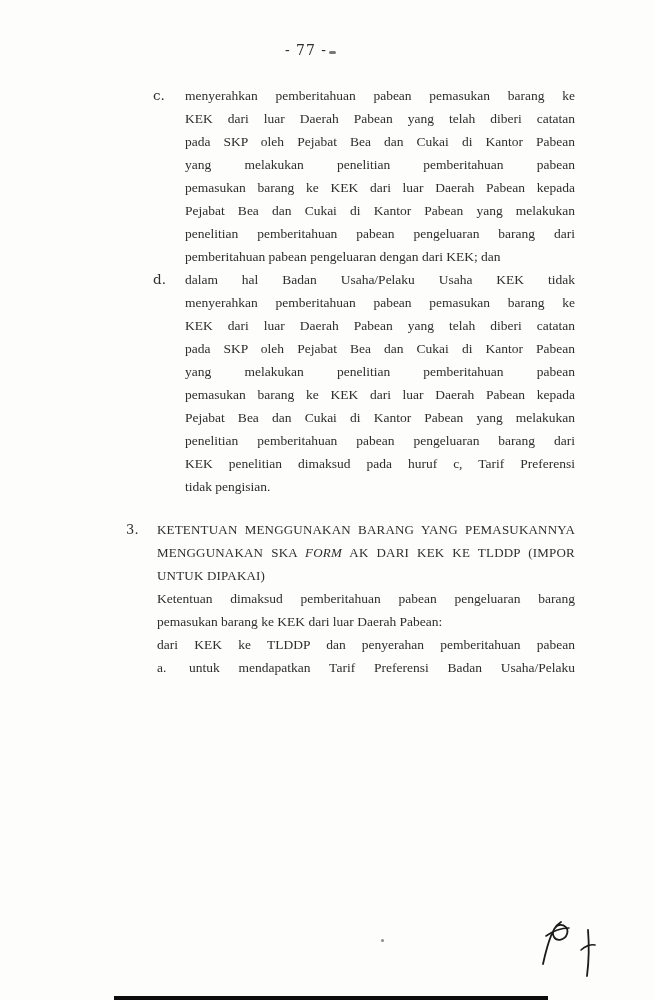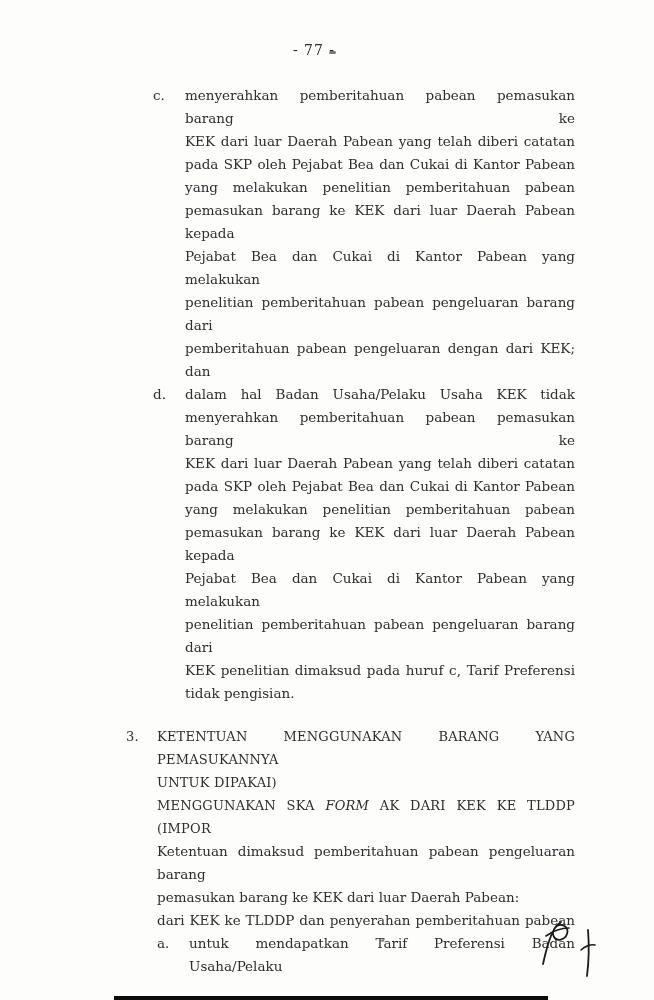--- a/index.html
+++ b/index.html
@@ -5,27 +5,27 @@
   html,body{margin:0;padding:0;background:#e8e8e8;}
   .sheet{
     position:relative;
     width:654px;height:1000px;
     background:#fdfdfc;
     overflow:hidden;
     font-family:"DejaVu Serif", serif;
     color:#2e2e2e;
   }
   .pageno{
-    position:absolute;top:42px;left:12px;width:604px;
+    position:absolute;top:42px;left:4px;width:604px;
     text-align:center;font-size:14px;letter-spacing:1px;
   }
   .doc{position:absolute;top:84px;left:0;width:654px;font-size:13.5px;line-height:23px;}
   .block{display:flex;align-items:flex-start;}
   .marker{flex:0 0 auto;}
-  .content{flex:1 1 auto;min-width:0;}
+  .content{flex:1 1 auto;min-width:0;font-family:Liberation Serif, serif;}
   .lvl-cd{margin-left:153px;width:422px;}
   .lvl-cd > .marker{width:32px;}
   .lvl-3{margin-left:126px;width:449px;margin-top:20px;}
   .lvl-3 > .marker{width:31px;}
   .lvl-a > .marker{width:32px;}
   .line{text-align:justify;text-align-last:justify;}
   .line.natural{text-align-last:left;}
   .heading{letter-spacing:0.2px;font-size:13px;}
   .heading .it{font-style:italic;}
   .sig{position:absolute;left:533px;top:916px;width:86px;height:74px;}
@@ -74,22 +74,22 @@
           <div class="line">KEK penelitian dimaksud pada huruf c, Tarif Preferensi</div>
           <div class="line natural">tidak pengisian.</div>
         </div>
     </div>
 
     <div class="block lvl-3">
       <div class="marker heading">3.</div>
       <div class="content">
         <div class="heading">
           <div class="line">KETENTUAN MENGGUNAKAN BARANG YANG PEMASUKANNYA</div>
+          <div class="line"><span>MENGGUNAKAN SKA </span><i class="it">FORM</i><span> AK DARI KEK KE TLDDP (IMPOR</span></div>
           <div class="line natural">UNTUK DIPAKAI)</div>
-          <div class="line"><span>MENGGUNAKAN SKA </span><i class="it">FORM</i><span> AK DARI KEK KE TLDDP (IMPOR</span></div>
         </div>
 
         <div>
             <div class="line">Ketentuan dimaksud pemberitahuan pabean pengeluaran barang</div>
             <div class="line natural">pemasukan barang ke KEK dari luar Daerah Pabean:</div>
             <div class="line">dari KEK ke TLDDP dan penyerahan pemberitahuan pabean</div>
           </div>
 
         <div class="block lvl-a">
           <div class="marker">a.</div>

